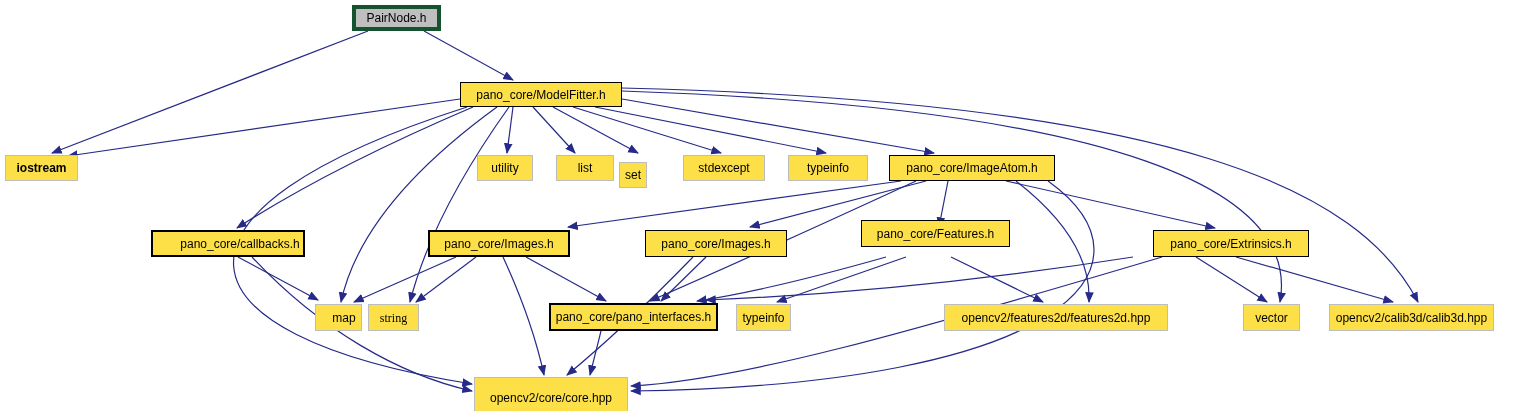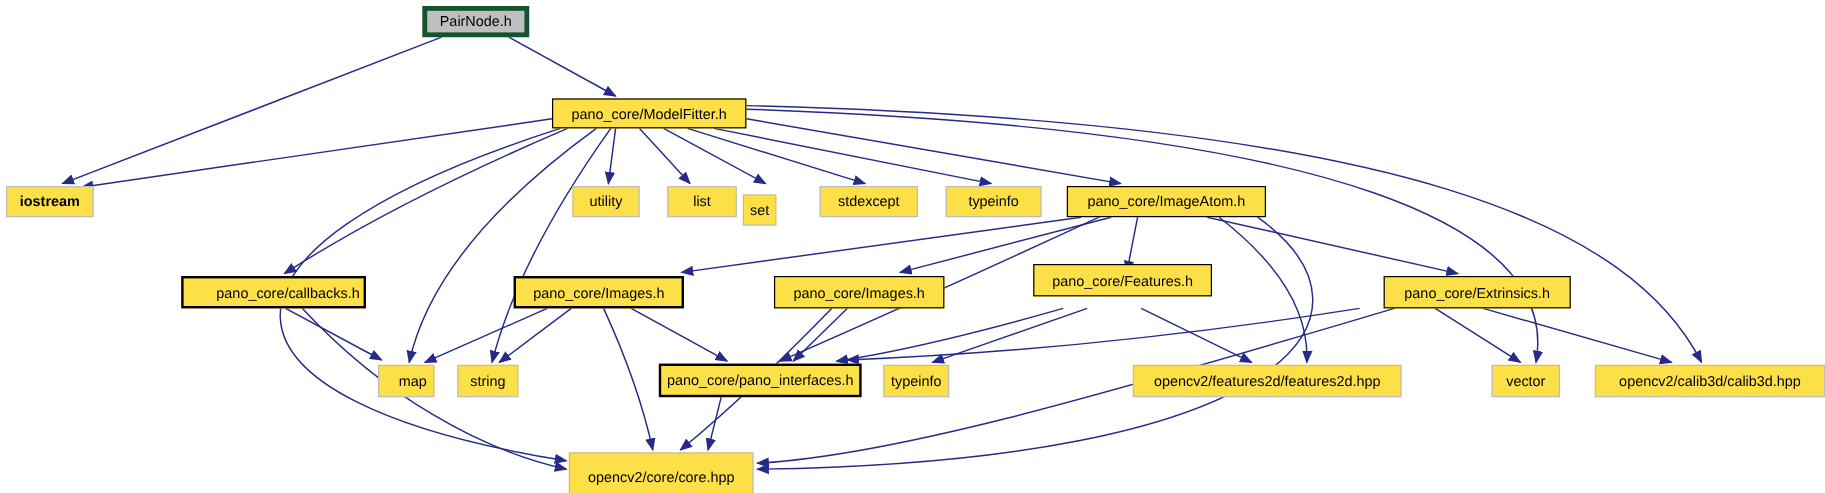--- a/index.html
+++ b/index.html
@@ -84,21 +84,21 @@
       <div class="node system" style="left: 619px; top: 162px; width: 28px; height: 26px;">set</div>
       <div class="node system" style="left: 683px; top: 155px; width: 82px; height: 26px; text-align: center;">stdexcept</div>
       <div class="node system" style="left: 788px; top: 155px; width: 80px; height: 26px;">typeinfo</div>
       <div class="node internal" style="left: 889px; top: 155px; width: 166px; height: 26px;">pano_core/ImageAtom.h</div>
       <div class="node internal bold" style="left: 151px; top: 230px; width: 154px; height: 27px; padding-left: 28px;">pano_core/callbacks.h</div>
       <div class="node internal bold" style="left: 428px; top: 230px; width: 142px; height: 27px;">pano_core/Images.h</div>
       <div class="node internal" style="left: 645px; top: 230px; width: 142px; height: 27px;">pano_core/Images.h</div>
       <div class="node internal" style="left: 861px; top: 220px; width: 149px; height: 27px;">pano_core/Features.h</div>
       <div class="node internal" style="left: 1129px; top: 230px; width: 156px; height: 27px; margin-left: 24px;">pano_core/Extrinsics.h</div>
       <div class="node system" style="left: 315px; top: 304px; width: 47px; height: 27px; padding-left: 15px;">map</div>
-      <div class="node system" style="left: 381px; top: 304px; width: 51px; height: 27px;">string</div>
+      <div class="node system" style="left: 368px; top: 304px; width: 51px; height: 27px; font-family: Liberation Serif, serif;">string</div>
       <div class="node internal bold" style="left: 549px; top: 303px; width: 169px; height: 28px;">pano_core/pano_interfaces.h</div>
       <div class="node system" style="left: 736px; top: 304px; width: 55px; height: 27px;">typeinfo</div>
       <div class="node system" style="left: 944px; top: 304px; width: 224px; height: 27px;">opencv2/features2d/features2d.hpp</div>
       <div class="node system" style="left: 1243px; top: 304px; width: 57px; height: 27px;">vector</div>
-      <div class="node system" style="left: 1329px; top: 304px; width: 192px; height: 27px;">opencv2/calib3d/calib3d.hpp</div>
+      <div class="node system" style="left: 1329px; top: 304px; width: 165px; height: 27px;">opencv2/calib3d/calib3d.hpp</div>
       <div class="node system" style="left: 474px; top: 377px; width: 154px; height: 41px;">opencv2/core/core.hpp</div>
     </div>
 </div>
 
 </body></html>

